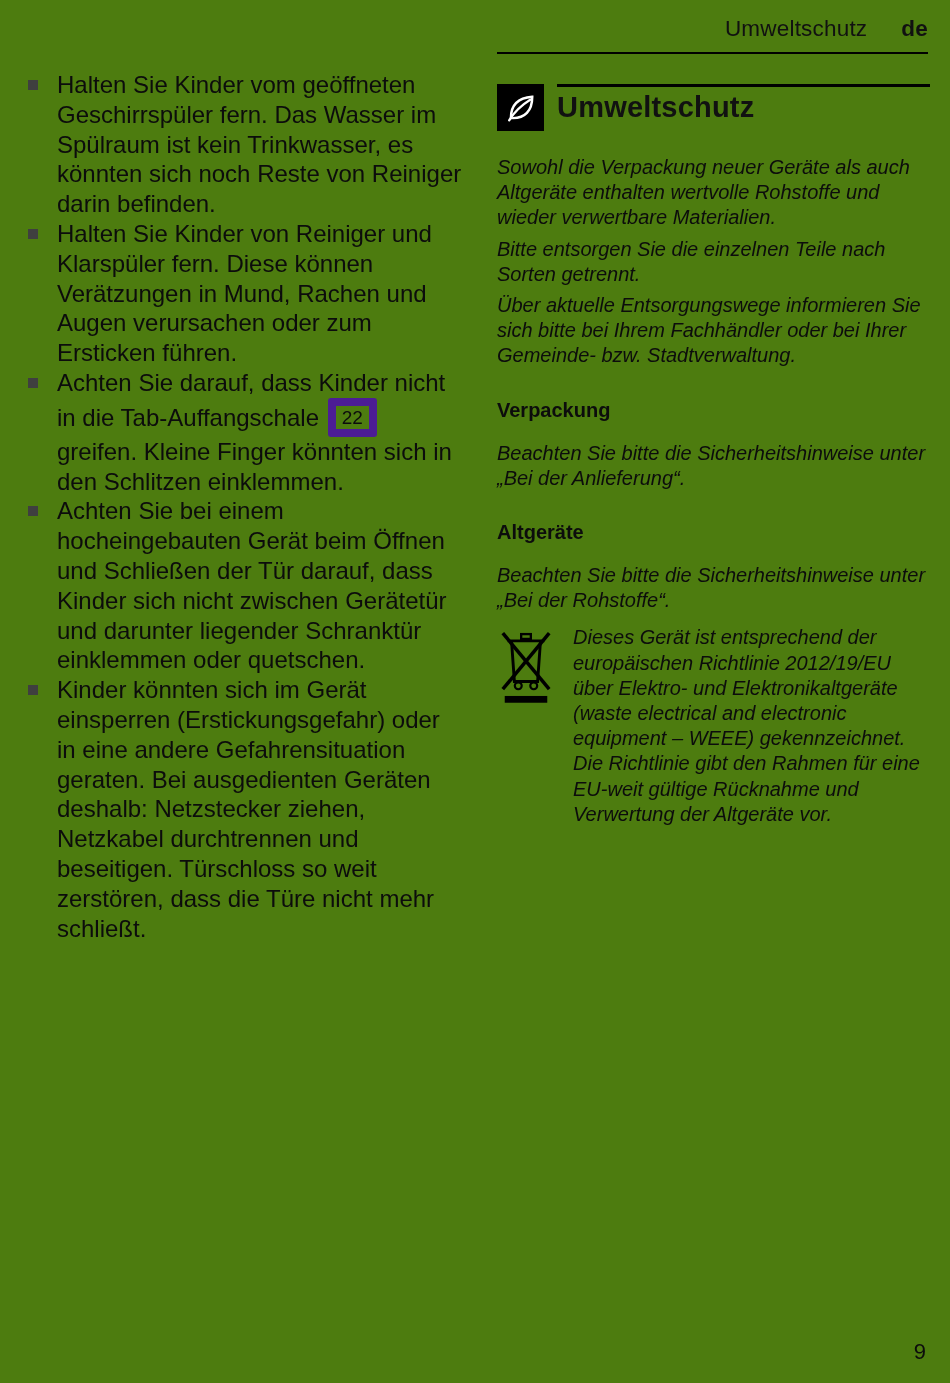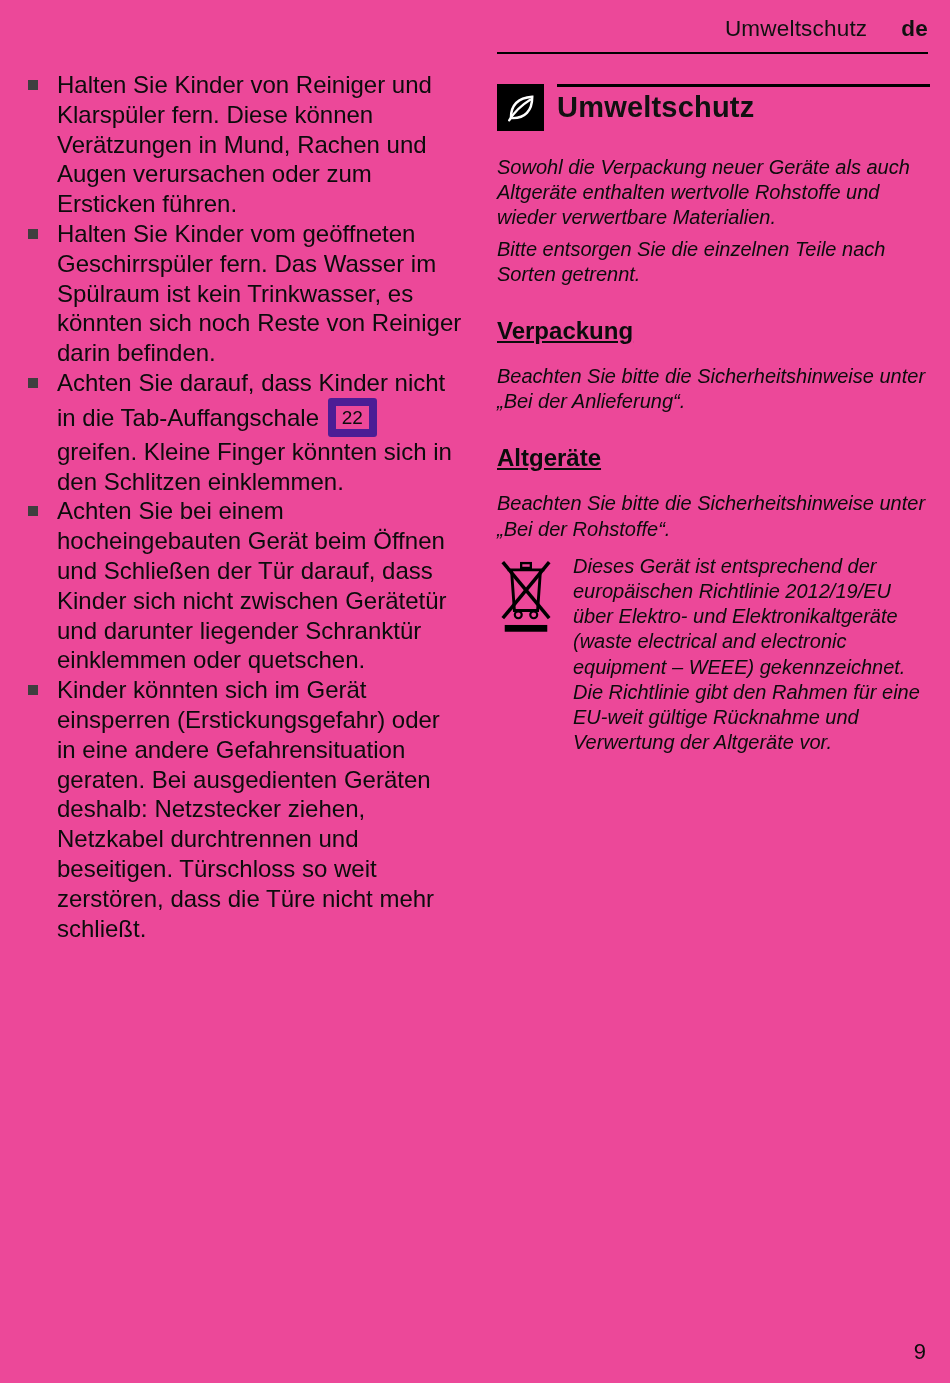--- a/index.html
+++ b/index.html
@@ -6,21 +6,21 @@
   html, body { background: #ffffff; }
   body {
     font-family: "Liberation Sans", sans-serif;
     color: var(--ink, #111111);
     -webkit-font-smoothing: antialiased;
   }
   .page {
     position: relative;
     width: 950px;
     height: 1383px;
-    background: #ec4899;
+    background: #4d7c0f;
     overflow: hidden;
   }
 
   
   .running-header {
     position: absolute;
     top: 16px;
     right: 22px;
     font-size: 22.5px;
     letter-spacing: 0.2px;
@@ -101,25 +101,24 @@
     letter-spacing: 0.2px;
   }
   .para {
     font-size: 20px;
     line-height: 25.2px;
     margin-bottom: 6px;
     color: #0c0c0c;
     font-style: italic;
   }
   h2.sub {
-    font-size: 24px;
+    font-size: 20px;
     font-weight: bold;
     margin: 30px 0 19px 0;
     color: #0c0c0c;
-    text-decoration: underline;
   }
   .weee {
     display: flex;
     margin-top: 12px;
   }
   .weee .weee-icon {
     width: 62px;
     flex: none;
     margin-right: 14px;
   }
@@ -139,25 +138,25 @@
 <div class="page">
 
   <div class="running-header">
     <span>Umweltschutz</span><span class="lang">de</span>
   </div>
   <div class="header-rule"></div>
 
   <ul class="left-col" id="bullets">
       <li class="bullet">
         <span class="marker"></span>
+        <span class="bullet-text">Halten Sie Kinder vom geöffneten Geschirrspüler fern. Das Wasser im Spülraum ist kein Trinkwasser, es könnten sich noch Reste von Reiniger darin befinden.</span>
+      </li>
+      <li class="bullet">
+        <span class="marker"></span>
         <span class="bullet-text">Halten Sie Kinder von Reiniger und Klarspüler fern. Diese können Verätzungen in Mund, Rachen und Augen verursachen oder zum Ersticken führen.</span>
-      </li>
-      <li class="bullet">
-        <span class="marker"></span>
-        <span class="bullet-text">Halten Sie Kinder vom geöffneten Geschirrspüler fern. Das Wasser im Spülraum ist kein Trinkwasser, es könnten sich noch Reste von Reiniger darin befinden.</span>
       </li>
       <li class="bullet">
         <span class="marker"></span>
         <span class="bullet-text">Achten Sie darauf, dass Kinder nicht in die Tab-Auffangschale <span class="ref-box">22</span> greifen. Kleine Finger könnten sich in den Schlitzen einklemmen.</span>
       </li>
       <li class="bullet">
         <span class="marker"></span>
         <span class="bullet-text">Achten Sie bei einem hocheingebauten Gerät beim Öffnen und Schließen der Tür darauf, dass Kinder sich nicht zwischen Gerätetür und darunter liegender Schranktür einklemmen oder quetschen.</span>
       </li>
       <li class="bullet">
@@ -176,20 +175,21 @@
         </svg>
       </div>
       <div class="section-title-wrap">
         <div class="section-title">Umweltschutz</div>
       </div>
     </div>
 
     <div id="intro-paras">
         <p class="para">Sowohl die Verpackung neuer Geräte als auch Altgeräte enthalten wertvolle Rohstoffe und wieder verwertbare Materialien.</p>
         <p class="para">Bitte entsorgen Sie die einzelnen Teile nach Sorten getrennt.</p>
+        <p class="para">Über aktuelle Entsorgungswege informieren Sie sich bitte bei Ihrem Fachhändler oder bei Ihrer Gemeinde- bzw. Stadtverwaltung.</p>
       </div>
 
     <h2 class="sub">Verpackung</h2>
     <div id="packaging-paras">
         <p class="para">Beachten Sie bitte die Sicherheitshinweise unter „Bei der Anlieferung“.</p>
       </div>
 
     <h2 class="sub">Altgeräte</h2>
     <div id="old-paras">
         <p class="para">Beachten Sie bitte die Sicherheitshinweise unter „Bei der Rohstoffe“.</p>

